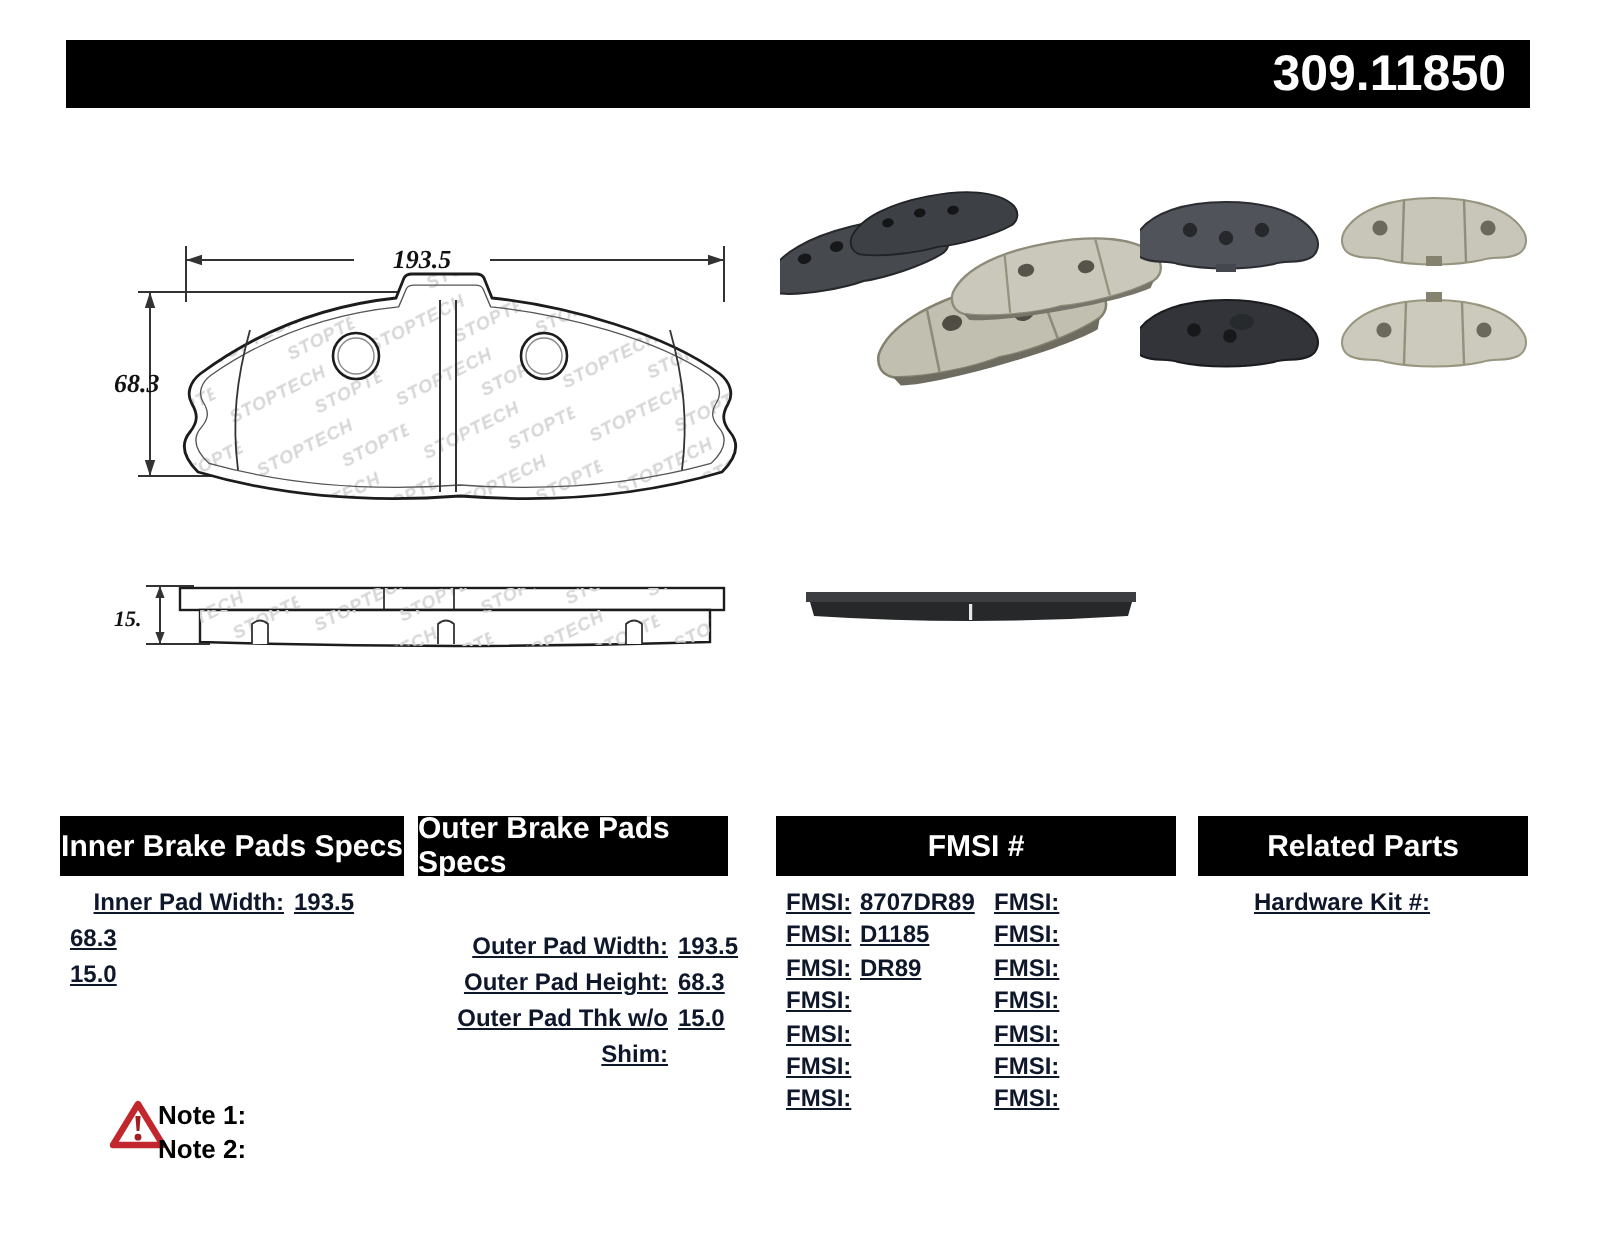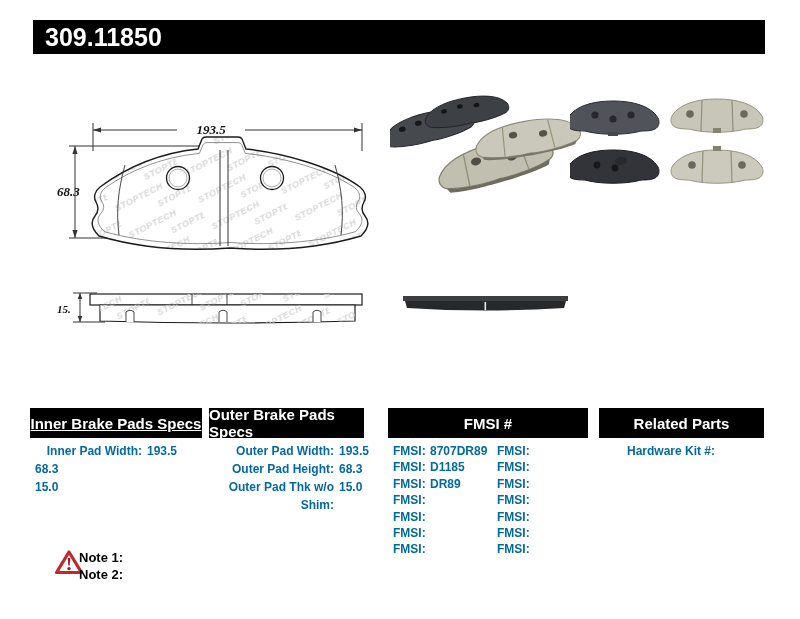--- a/index.html
+++ b/index.html
@@ -2,29 +2,29 @@
 <html><head>
 <meta charset="utf-8">
 <style>
   * { margin:0; padding:0; box-sizing:border-box; }
   html,body { width:800px; height:619px; background:#ffffff; font-family:"Liberation Sans", sans-serif; overflow:hidden; }
   .page { position:relative; width:800px; height:619px; background:#fff; }
   .abs { position:absolute; }
 
   
   .top-bar { left:33px; top:20px; width:732px; height:34px; background:#000; color:#fff;
-             display:flex; align-items:center; justify-content:space-between;
+             display:flex; align-items:center; justify-content:flex-end;
              font-weight:bold; font-size:25px; padding:0 12px; }
 
   
   .th-bar { top:408px; height:30px; background:#000; color:#fff; font-weight:bold;
             font-size:15px; display:flex; align-items:center; justify-content:center; }
 
   
-  .spec-col { display:flex; flex-direction:column; font-size:12px; font-weight:bold; color:#0369a1; }
+  .spec-col { display:flex; flex-direction:column; font-size:12px; font-weight:bold; color:#0f172a;text-decoration:underline; }
   .spec-row { display:flex; height:18px; line-height:18px; }
   .fmsi-row { display:flex; height:16.4px; line-height:16.4px; }
   .lbl-r { text-align:right; }
   .val { margin-left:5px; white-space:nowrap; }
 
   .dim { font-family:"Liberation Serif", serif; font-style:italic; font-weight:bold; fill:#111; }
   .dim-13 { font-size:13px; }
   .dim-11 { font-size:11px; }
   .wmtext { font-family:"Liberation Sans", sans-serif; font-style:italic; font-weight:bold;
             font-size:9px; fill:#d6d6d6; letter-spacing:0.5px; }
@@ -188,21 +188,21 @@
       <rect x="-4" y="-19" width="8" height="5" fill="#85836f"></rect>
     </g>
   </svg>
 
   <svg class="abs" style="left:398px; top:288px;" width="175" height="32" viewBox="0 0 175 32">
     <path d="M5,8 L170,8 L170,13 L5,13 Z" fill="#3c3e41"></path>
     <path d="M7,13 L168,13 L166,20 Q87,25 9,20 Z" fill="#26282a"></path>
     <rect x="86.5" y="14" width="1.6" height="8" fill="#e8e8e8"></rect>
   </svg>
 
-  <div class="abs th-bar" style="left:30px; width:172px;text-decoration:underline;">
+  <div class="abs th-bar" style="left:30px; width:172px;">
     <span>Inner Brake Pads Specs</span>
   </div>
   <div class="abs th-bar" style="left:209px; width:155px;">
     <span>Outer Brake Pads Specs</span>
   </div>
   <div class="abs th-bar" style="left:599px; width:165px;">
     <span>Related Parts</span>
   </div>
   <div class="abs th-bar" style="left:388px; width:200px;">
     <span>FMSI #</span>
@@ -214,21 +214,21 @@
       <span class="val">193.5</span>
     </div>
     <div class="spec-row">
       <span class="val">68.3</span>
     </div>
     <div class="spec-row">
       <span class="val">15.0</span>
     </div>
   </div>
 
-  <div class="abs spec-col" style="left:209px; top:442px; width:170px;">
+  <div class="abs spec-col" style="left:209px; top:464px; width:170px;">
     <div class="spec-row">
       <span class="lbl-r" style="width:125px">Outer Pad Width:</span>
       <span class="val">193.5</span>
     </div>
     <div class="spec-row">
       <span class="lbl-r" style="width:125px">Outer Pad Height:</span>
       <span class="val">68.3</span>
     </div>
     <div class="spec-row">
       <span class="lbl-r" style="width:125px">Outer Pad Thk w/o Shim:</span>

